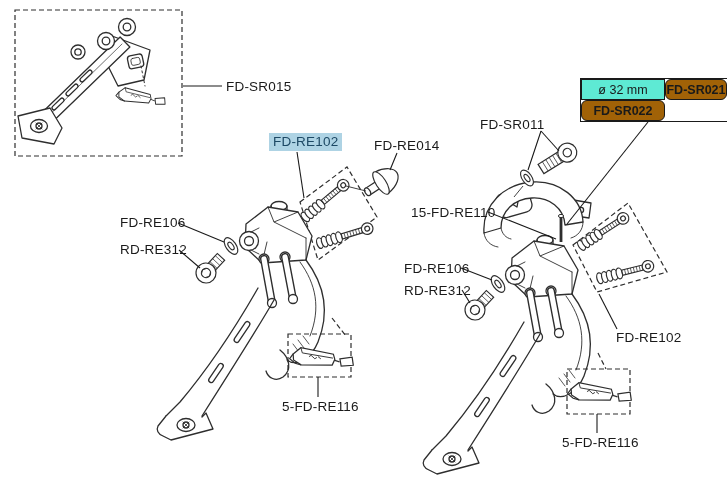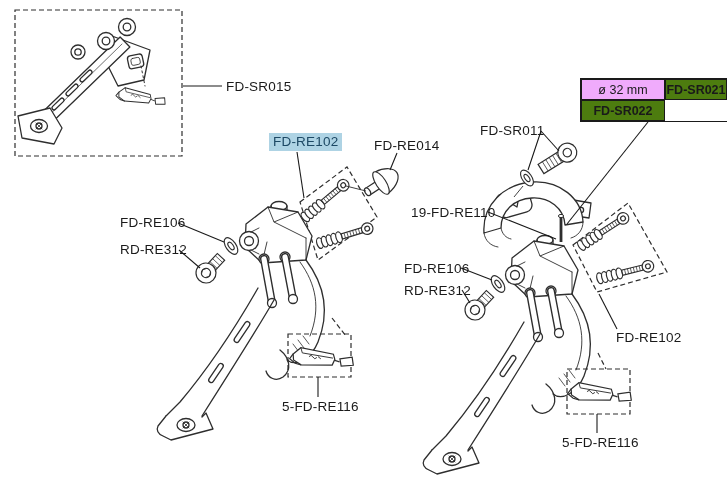--- a/index.html
+++ b/index.html
@@ -18,22 +18,22 @@
   #size-table {
     position:absolute; left:580px; top:78px; width:146px;
     border:1.5px solid #1a1a1a; border-collapse:collapse;
     display:grid; grid-template-columns:84px 62px; grid-auto-rows:21px;
     background:#fff;
   }
   #size-table .cell {
     display:flex; align-items:center; justify-content:center;
     font-size:12.5px; color:#1a1a1a; border:1px solid #1a1a1a;
   }
-  #size-table .size { background:#f0abfc; }
-  #size-table .part { background:#4d7c0f; font-weight:bold; }
+  #size-table .size { background:#5eead4; }
+  #size-table .part { background:#a16207; font-weight:bold;border-radius:6px; }
 </style>
 </head>
 <body>
 
 <div id="stage">
 
   <svg id="artwork" width="727" height="502" viewBox="0 0 727 502">
     <defs>
 
       <g id="sprscrew" fill="#ffffff" stroke="#2e2e2e" stroke-width="1.2">
@@ -220,23 +220,23 @@
       <line x1="597" y1="414" x2="597" y2="433"></line>
     </g>
   </svg>
 
   <div class="plabel" style="left:226px; top:79px">FD-SR015</div>
 
   <div class="plabel hl" style="left:269px; top:133px">FD-RE102</div>
 
   <div class="plabel" style="left:374px; top:138px">FD-RE014</div>
 
-  <div class="plabel" style="left:480px; top:123px">FD-SR011</div>
-
-  <div class="plabel" style="left:411px; top:205px">19-FD-RE110</div>
+  <div class="plabel" style="left:480px; top:117px">FD-SR011</div>
+
+  <div class="plabel" style="left:411px; top:205px">15-FD-RE110</div>
 
   <div class="plabel" style="left:120px; top:215px">FD-RE106</div>
 
   <div class="plabel" style="left:120px; top:242px">RD-RE312</div>
 
   <div class="plabel" style="left:404px; top:261px">FD-RE106</div>
 
   <div class="plabel" style="left:404px; top:283px">RD-RE312</div>
 
   <div class="plabel" style="left:616px; top:330px">FD-RE102</div>

